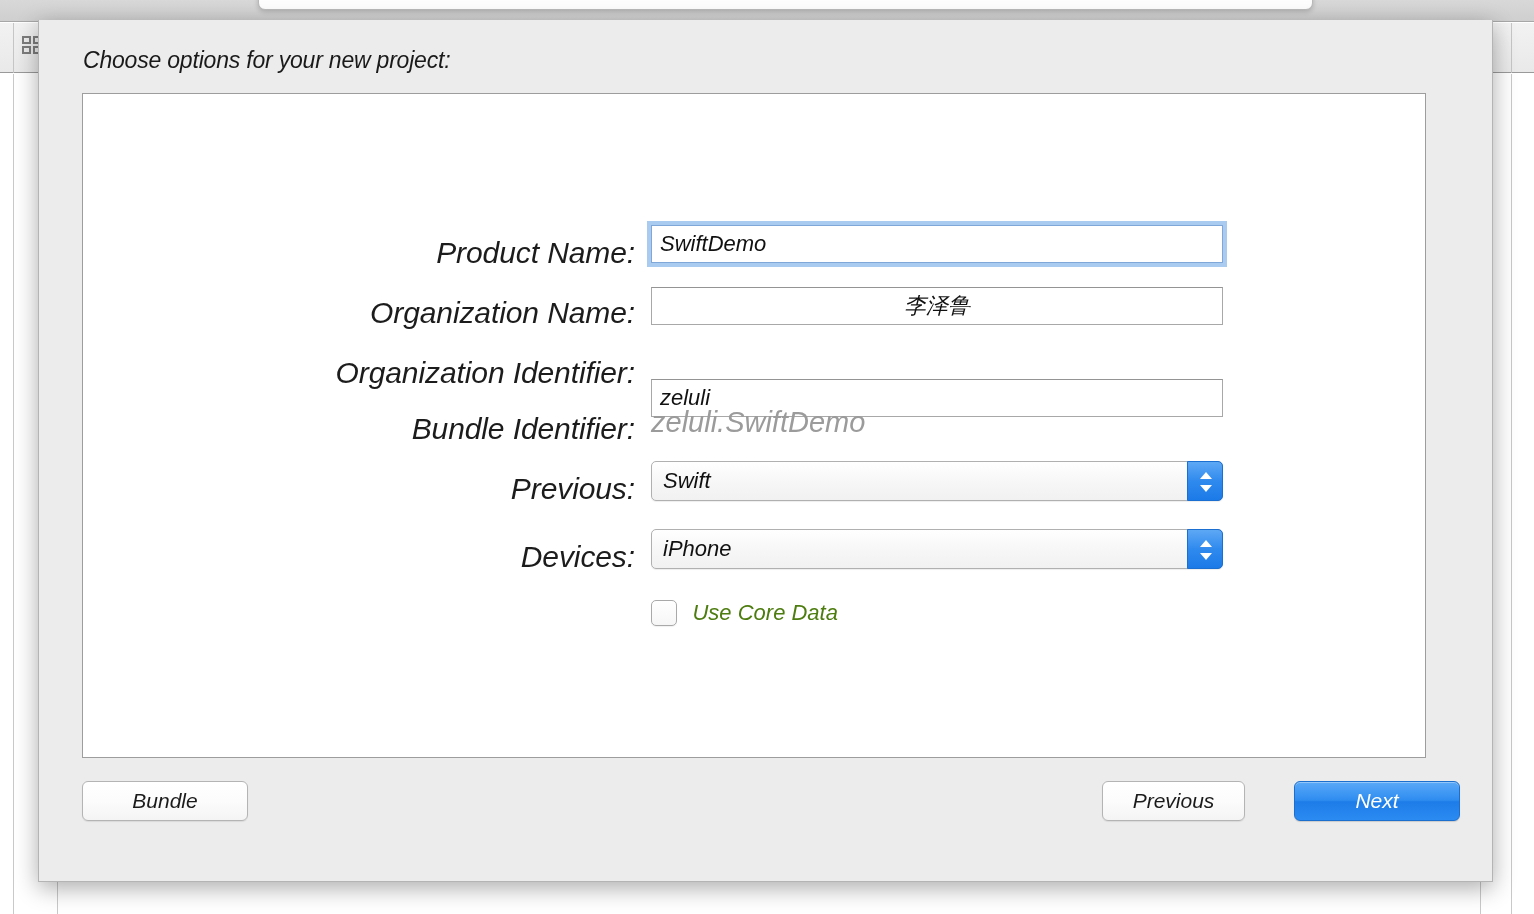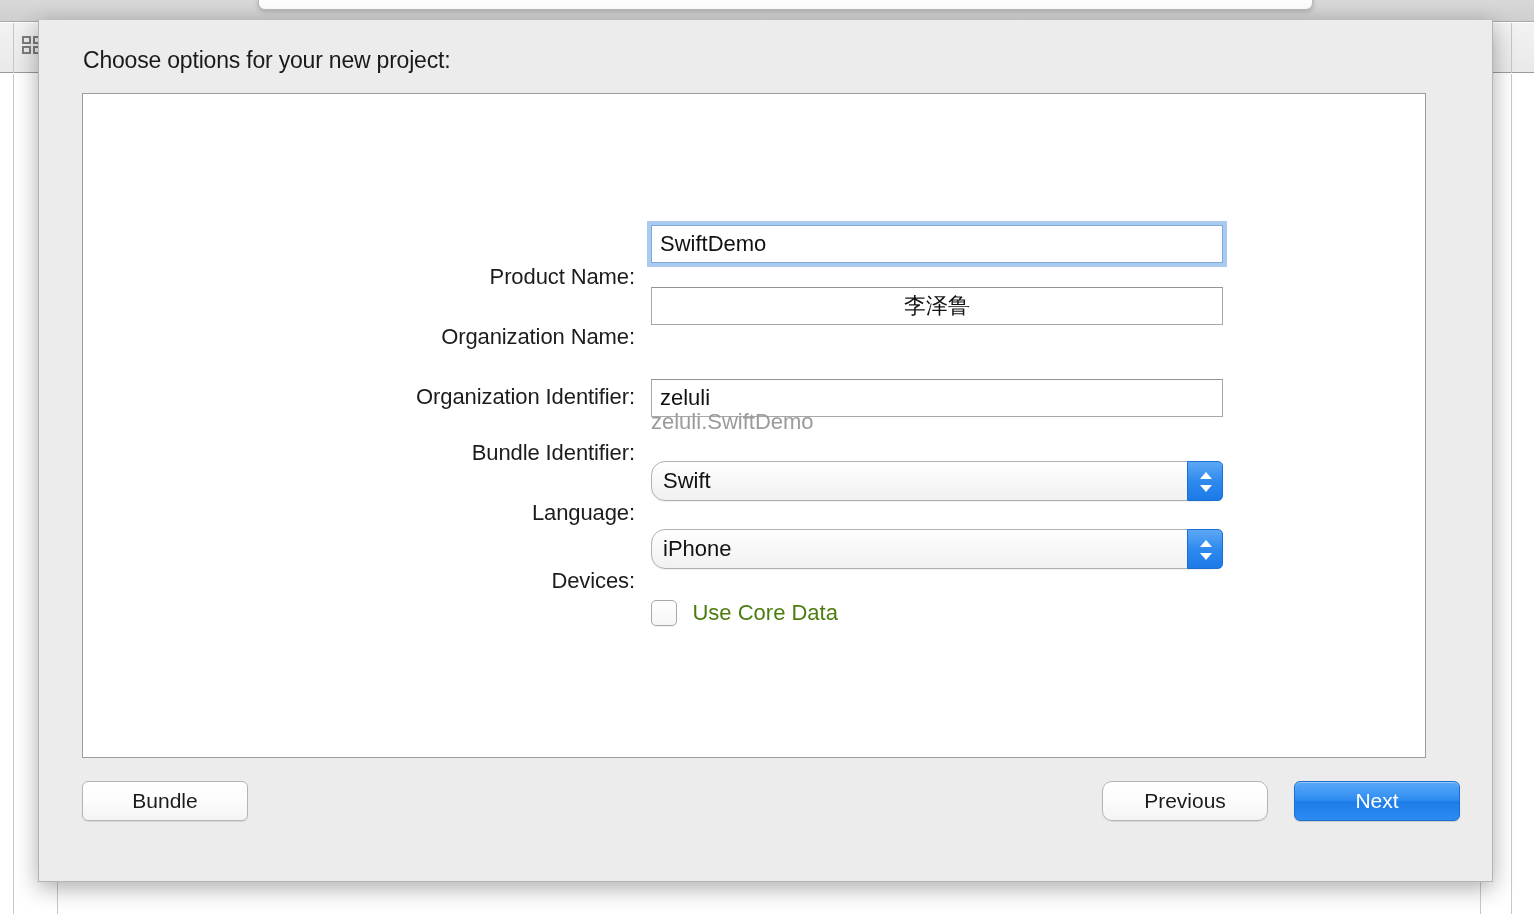--- a/index.html
+++ b/index.html
@@ -60,20 +60,21 @@
 
   
   .sheet {
     position: absolute;
     left: 38px; top: 20px;
     width: 1455px; height: 862px;
     background: #ececec;
     border: 1px solid #b4b4b4;
     border-top: none;
     box-shadow: 0 6px 22px rgba(0,0,0,.33);
+    font-style: italic;
   }
 
   .sheet-title {
     position: absolute; left: 44px; top: 27px;
     font-size: 23px; color: #1a1a1a; letter-spacing: -0.2px;
     white-space: nowrap;
   }
 
   .panel {
     position: absolute;
@@ -85,25 +86,24 @@
 
   
   .form { position: absolute; left: 0; top: 0; width: 100%; height: 100%; }
 
   .row { position: absolute; left: 0; width: 100%; }
 
   .lbl {
     position: absolute;
     left: 0; width: 552px;
     text-align: right;
-    font-size: 22px;
+    font-size: 30px;
     color: #1c1c1c;
     white-space: nowrap;
     letter-spacing: -0.1px;
-    margin-top: 28px;
   }
 
   .field-wrap { position: absolute; left: 568px; }
 
   .txt {
     width: 572px; height: 38px;
     background: #ffffff;
     border: 1px solid #a8a8a8;
     border-top-color: #949494;
     font-size: 22px;
@@ -115,33 +115,33 @@
     font-family: "Liberation Sans", "DejaVu Sans", sans-serif;
   }
 
   .txt.focused {
     outline: 4px solid #a9cbef;
     border: 1px solid #7fa8d8;
     width: 572px;
   }
 
   .readonly-val {
-    font-size: 22px;
+    font-size: 29px;
     color: #9b9b9b;
     line-height: 38px;
     white-space: nowrap;
   }
 
   
   .popup {
     position: relative;
     width: 572px; height: 40px;
     background: linear-gradient(to bottom, #ffffff 0%, #f7f7f7 50%, #f1f1f1 100%);
     border: 1px solid #b0b0b0;
-    border-radius: 14px;
+    border-radius: 5px;
     box-shadow: 0 1px 1px rgba(0,0,0,.07);
   }
   .popup .val {
     position: absolute; left: 11px; top: 0;
     line-height: 38px;
     font-size: 22px; color: #111111;
     white-space: nowrap;
   }
   .popup .stepper {
     position: absolute; right: -1px; top: -1px;
@@ -187,21 +187,21 @@
     box-shadow: 0 1px 1px rgba(0,0,0,.08);
   }
   .btn.primary {
     background: linear-gradient(to bottom, #5aa9f8 0%, #2e8cf0 48%, #1e7ce8 52%, #2b8bf2 100%);
     border: 1px solid #1c6fcc;
     color: #ffffff;
     box-shadow: 0 1px 1px rgba(0,0,0,.14), inset 0 1px 0 rgba(255,255,255,.35);
   }
 
   #btn-cancel   { left: 43px;   top: 761px; width: 166px; }
-  #btn-previous { left: 1063px; top: 761px; width: 166px; border-radius: 10px; }
+  #btn-previous { left: 1063px; top: 761px; width: 143px; }
   #btn-next     { left: 1255px; top: 761px; width: 166px; }
 </style>
 </head>
 <body>
 
 <div id="root">
 
   <div class="bg-titlebar"></div>
   <div class="bg-sheet-stub"></div>
 
@@ -253,21 +253,21 @@
         </div>
 
         <div class="row" style="top:318px;">
           <div class="lbl">Bundle Identifier:</div>
           <div class="field-wrap" style="top:-9px;">
             <div class="readonly-val">zeluli.SwiftDemo</div>
           </div>
         </div>
 
         <div class="row" style="top:378px;">
-          <div class="lbl">Language:</div>
+          <div class="lbl">Previous:</div>
           <div class="field-wrap" style="top:-11px;">
             <div class="popup">
               <span class="val">Swift</span>
               <span class="stepper">
                 <svg width="18" height="24" viewBox="0 0 18 24" aria-hidden="true">
                   <path d="M9 2 L15 9 L3 9 Z" fill="#ffffff"></path>
                   <path d="M9 22 L3 15 L15 15 Z" fill="#ffffff"></path>
                 </svg>
               </span>
             </div>

